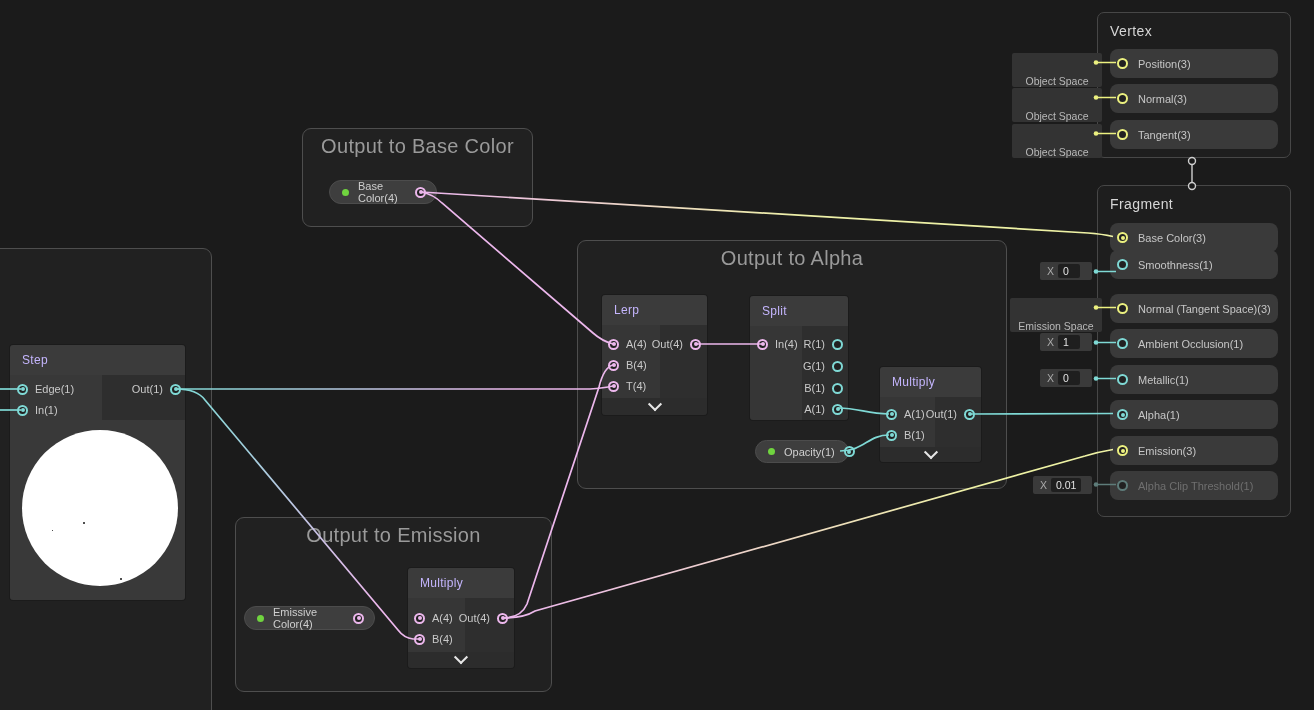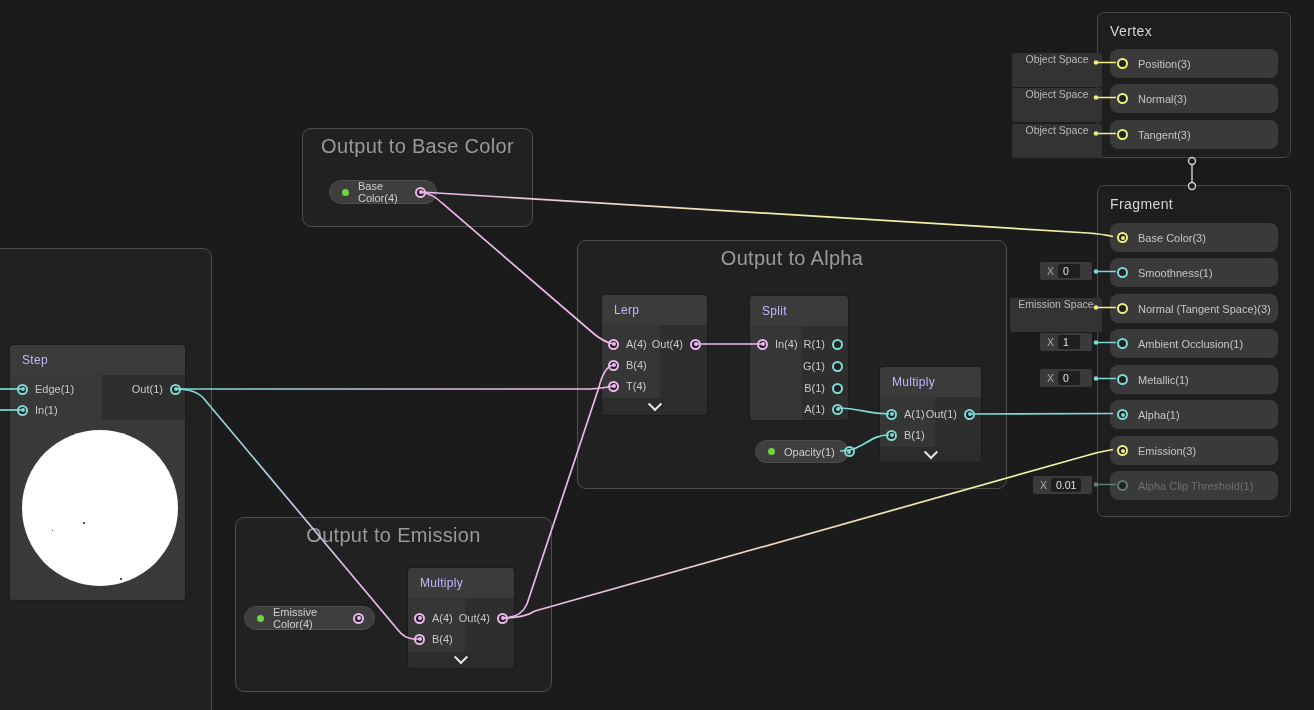--- a/index.html
+++ b/index.html
@@ -35,21 +35,21 @@
   .srow{position:absolute;left:12px;width:168px;height:29px;background:#3a3a3a;border-radius:8px;
         display:flex;align-items:center;gap:10px;padding-left:7px;box-sizing:border-box;font-size:11px;color:#c6c6c6;}
   .srow .dim{color:#6f6f6f;}
   
   .xwidget{position:absolute;z-index:2;height:18px;background:#3a3a3a;border-radius:2px;display:flex;
            align-items:center;font-size:10.5px;color:#ababab;}
   .xwidget .x{padding:0 4px 0 7px;}
   .xwidget .val{background:#1f1f1f;border-radius:2px;margin:2px 2px 2px 0;padding:0 5px;height:14px;
                 line-height:14px;color:#e2e2e2;min-width:12px;text-align:left;}
   .badge{position:absolute;z-index:2;height:34px;background:#333333;border-radius:2px;font-size:10.5px;
-         color:#b9b9b9;display:flex;align-items:flex-start;justify-content:center;padding:0 8px;}
+         color:#b9b9b9;display:flex;align-items:flex-end;justify-content:center;padding:0 8px;}
   
   .preview{position:absolute;background:#393939;}
   .pcircle{position:absolute;border-radius:50%;background:#ffffff;}
   .speck{position:absolute;background:#151515;border-radius:1px;}
   svg.edges{position:absolute;left:0;top:0;z-index:3;pointer-events:none;}
 </style>
 </head>
 <body>
 
 <div class="canvas">
@@ -219,21 +219,21 @@
       <span>Tangent(3)</span>
     </div>
   </div>
 
   <div class="stack" style="left:1097px;top:185px;width:192px;height:330px;">
     <div class="stack-title">Fragment</div>
     <div class="srow" style="top:37px;">
       <span class="port p-yellow filled"></span>
       <span>Base Color(3)</span>
     </div>
-    <div class="srow" style="top:72px;">
+    <div class="srow" style="top:64px;">
       <span class="port p-cyan"></span>
       <span>Smoothness(1)</span>
     </div>
     <div class="srow" style="top:108px;">
       <span class="port p-yellow"></span>
       <span>Normal (Tangent Space)(3)</span>
     </div>
     <div class="srow" style="top:143px;">
       <span class="port p-cyan"></span>
       <span>Ambient Occlusion(1)</span>

